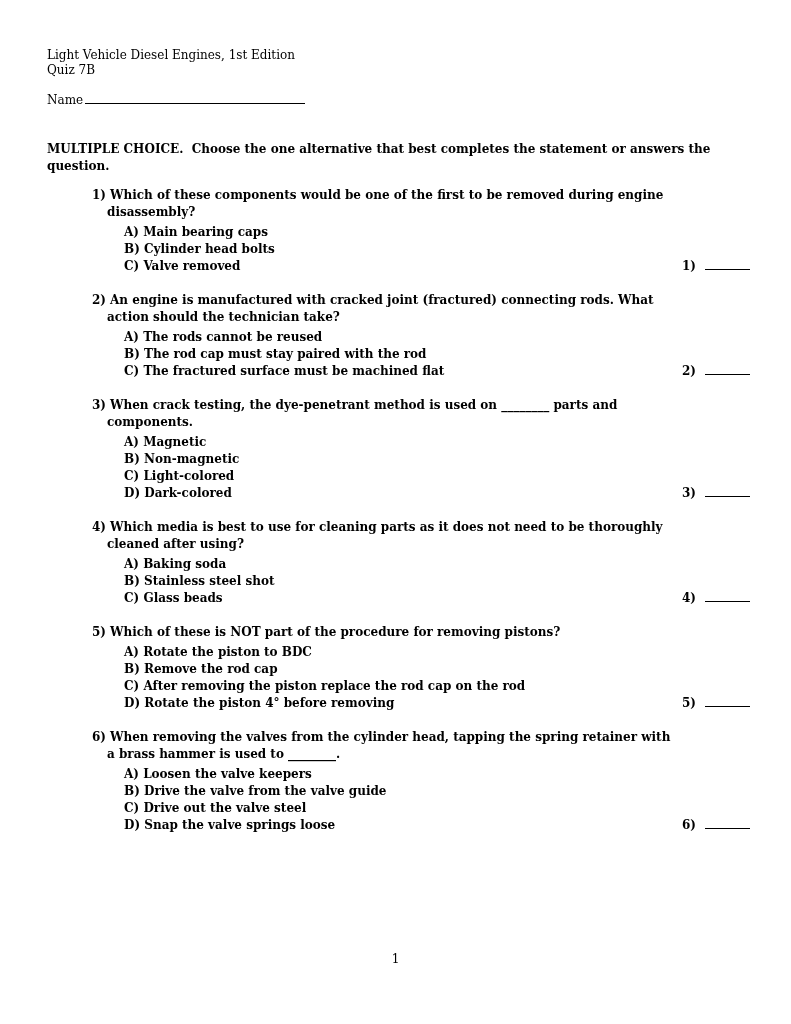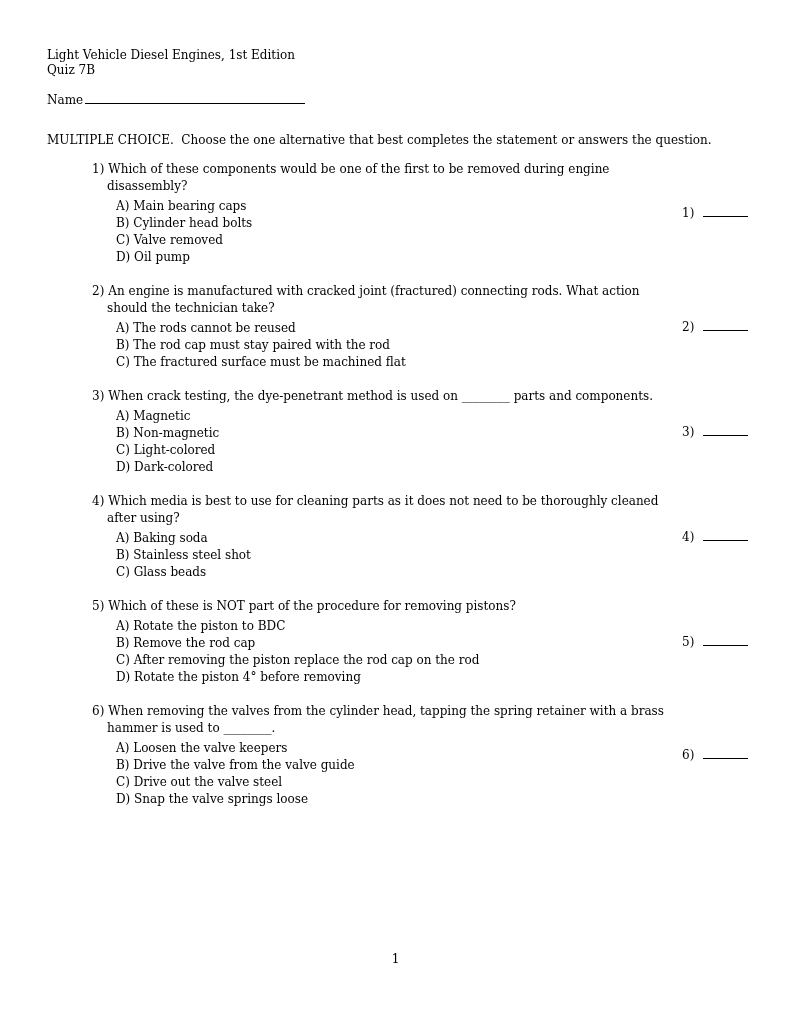--- a/index.html
+++ b/index.html
@@ -18,40 +18,41 @@
   .hdr-line { line-height: 15px; white-space: nowrap; }
   .name-row { margin-top: 13px; line-height: 15px; }
   .name-line {
     display: inline-block;
     width: 220px;
     height: 12px;
     border-bottom: 1.3px solid #000;
     margin-left: 2px;
   }
   .instructions {
-    margin-top: 24px;
-    font-weight: normal;
+    margin-top: 33px;
+    font-weight: bold;
     line-height: 17px;
     white-space: pre-wrap;
   }
   .questions { margin-top: 12px; }
   .question {
     display: flex;
-    align-items: center;
+    align-items: flex-end;
     margin-left: 45px;
     margin-bottom: 17px;
+    font-weight: bold;
   }
   .q-main { width: 590px; flex-shrink: 0; }
   .q-text {
     line-height: 17px;
     padding-left: 15px;
     text-indent: -15px;
   }
   .q-num { margin-right: 4px; }
-  .q-options { margin-left: 24px; margin-top: 3px; }
+  .q-options { margin-left: 32px; margin-top: 3px; }
   .option { line-height: 17px; }
   .q-answer {
     margin-left: auto;
     flex-shrink: 0;
     white-space: nowrap;
     line-height: 17px;
   }
   .q-ansnum { margin-right: 9px; }
   .blank-line {
     display: inline-block;
@@ -87,21 +88,20 @@
   <div class="questions" id="questions">
   <div class="question">
     <div class="q-main">
       <div class="q-text">
         <span class="q-num">1)</span><span class="q-body">Which of these components would be one of the first to be removed during engine disassembly?</span>
       </div>
       <div class="q-options">
             <div class="option">A) Main bearing caps</div>
             <div class="option">B) Cylinder head bolts</div>
             <div class="option">C) Valve removed</div>
-            <div class="option">D) Oil pump</div>
           </div>
     </div>
     <div class="q-answer">
       <span class="q-ansnum">1)</span><span class="blank-line"></span>
     </div>
   </div>
 
   <div class="question">
     <div class="q-main">
       <div class="q-text">

